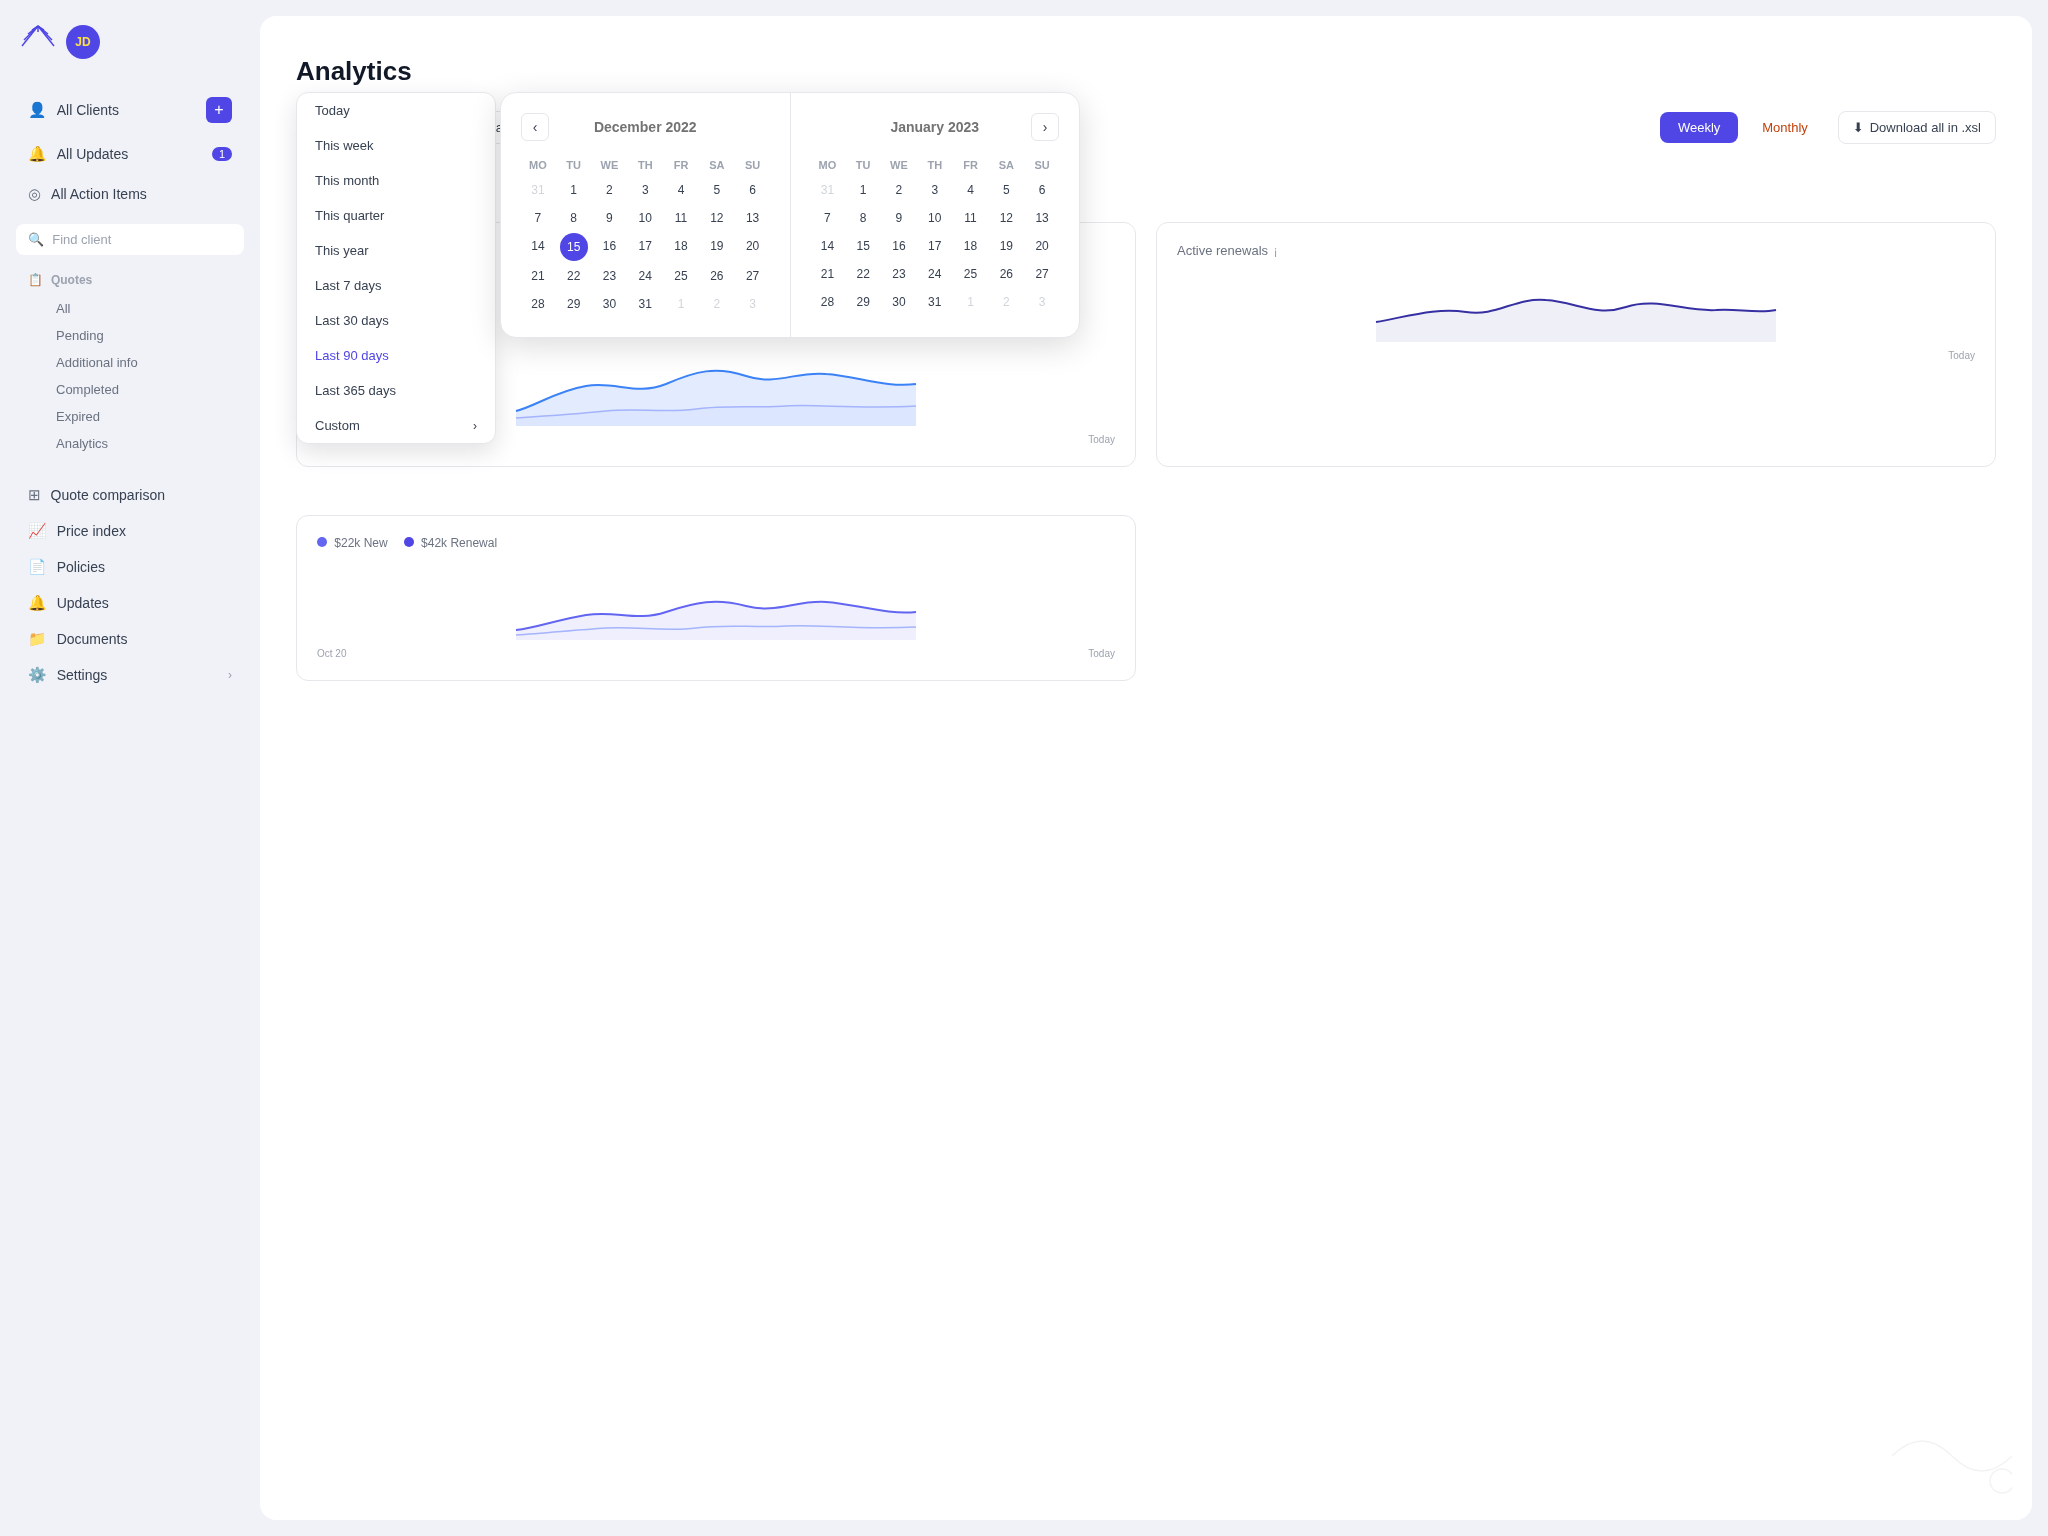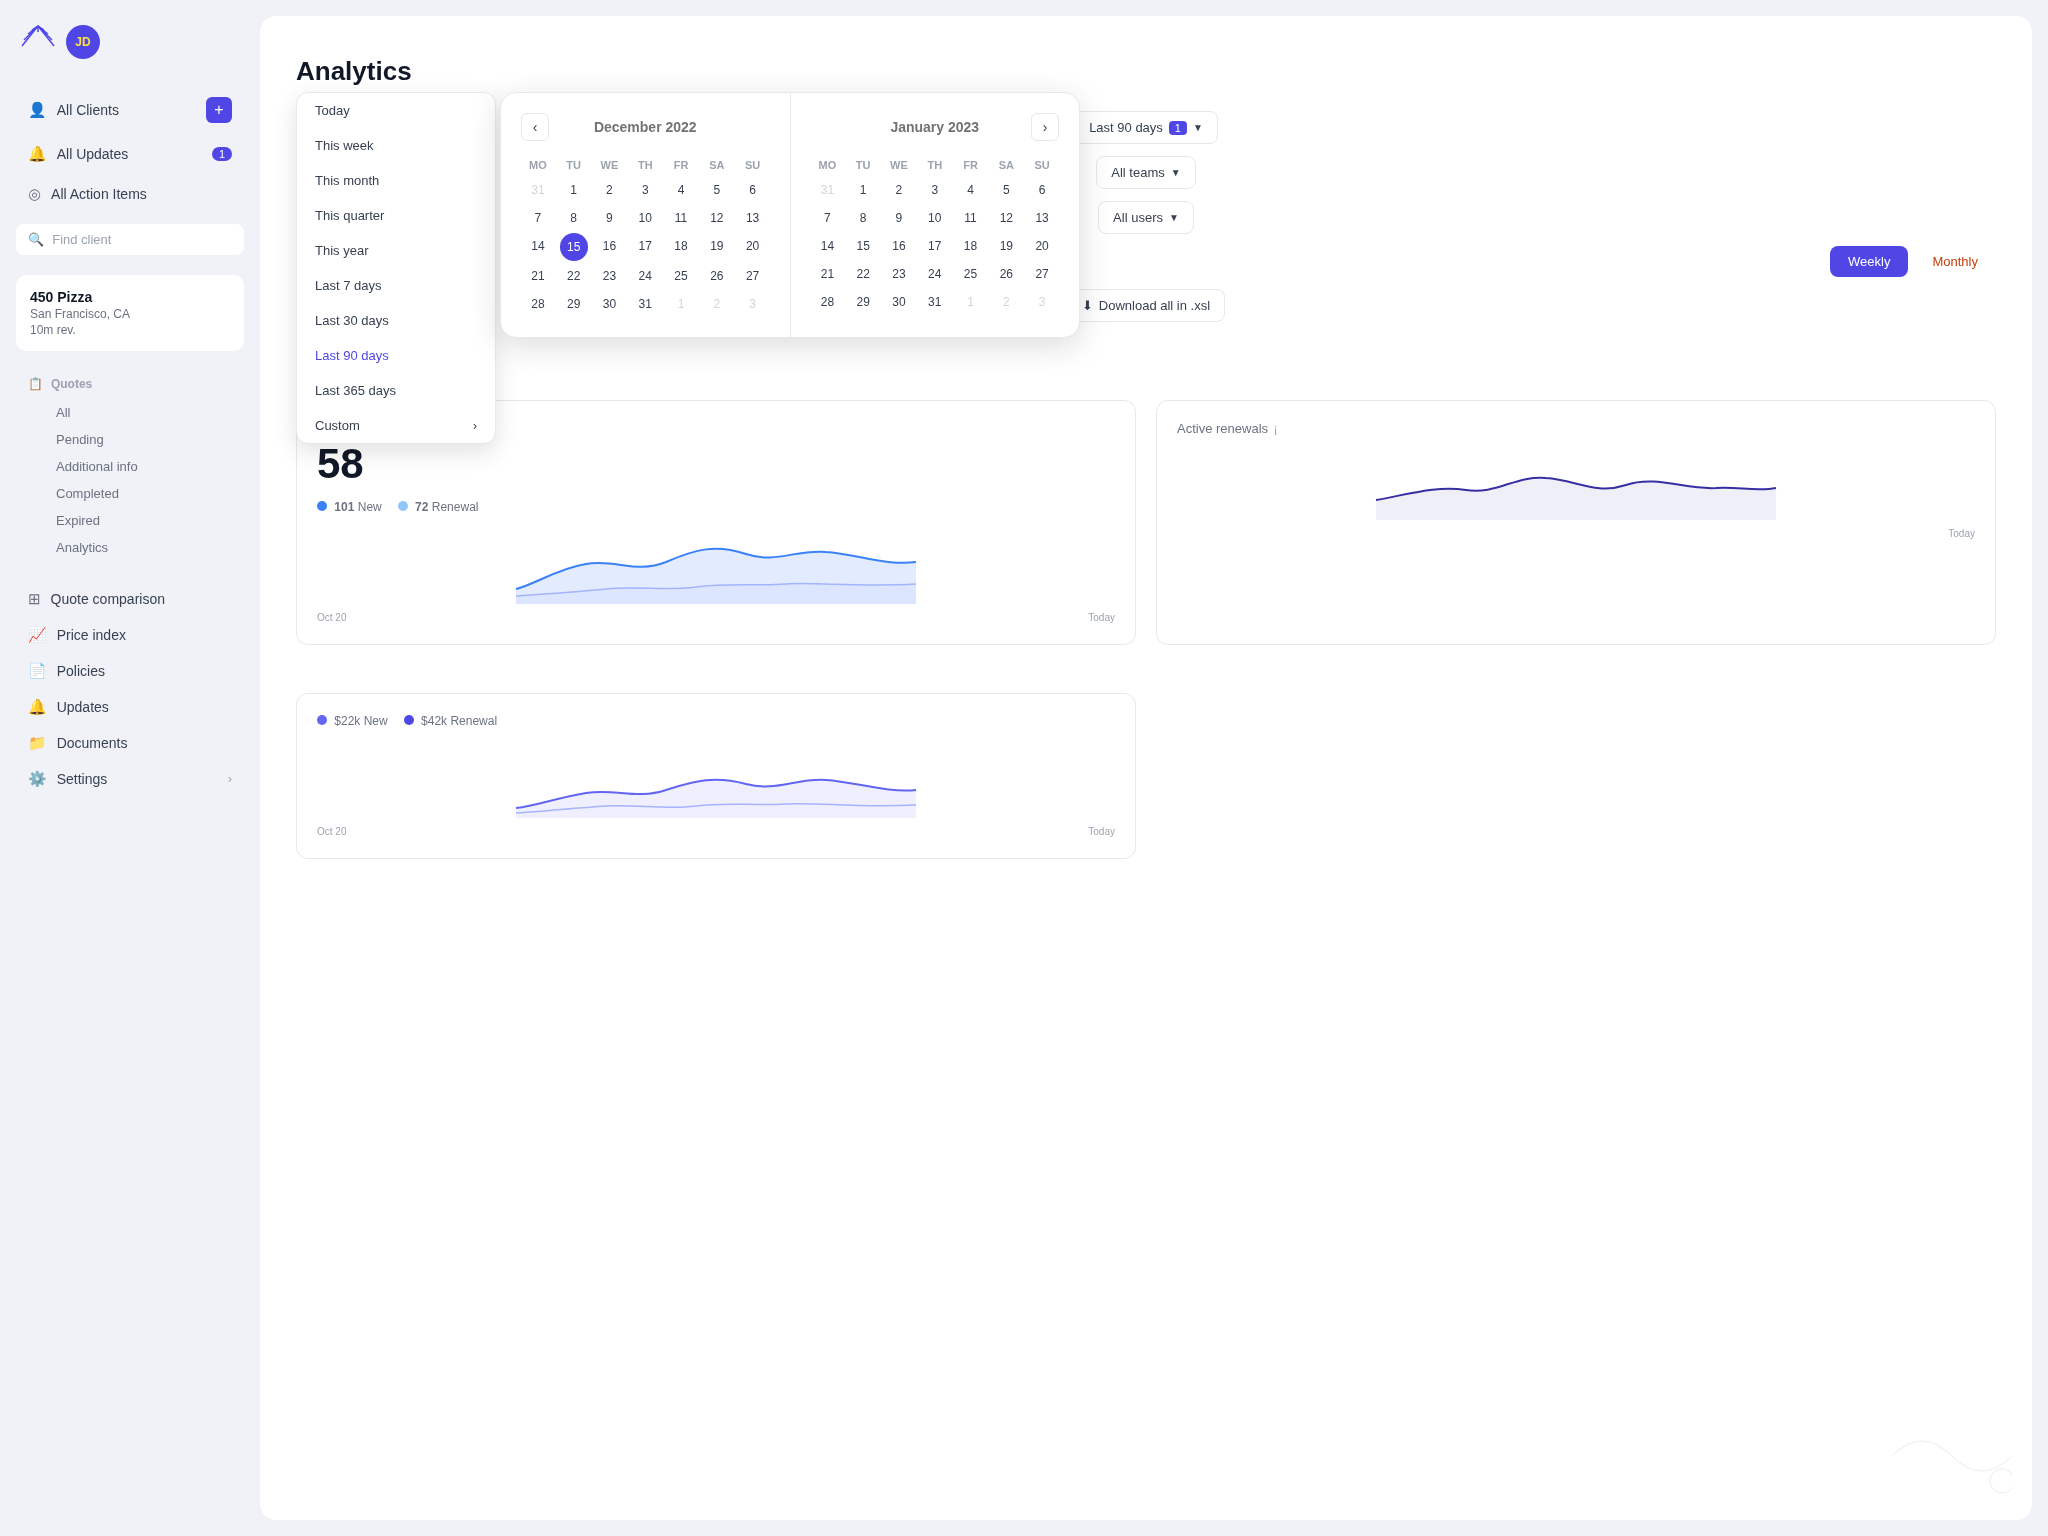--- a/index.html
+++ b/index.html
@@ -134,21 +134,20 @@
       margin-bottom: 24px;
     }
 
     
     .toolbar {
       display: flex;
       align-items: center;
       gap: 12px;
       margin-bottom: 20px;
       flex-wrap: wrap;
-      flex-direction: column;
     }
     .dropdown-btn {
       display: flex;
       align-items: center;
       gap: 6px;
       background: white;
       border: 1.5px solid #e5e7eb;
       border-radius: 8px;
       padding: 8px 14px;
       font-size: 13px;
@@ -381,25 +380,20 @@
     <div class="nav-item">
       <span class="nav-icon">◎</span>
       <span>All Action Items</span>
     </div>
 
     <div class="search-box">
       <span>🔍</span>
       <span>Find client</span>
     </div>
 
-    <div class="client-card">
-      <div class="client-name">450 Pizza</div>
-      <div class="client-sub">San Francisco, CA</div>
-      <div class="client-sub">10m rev.</div>
-    </div>
 
     <div class="section-label">
       <span>📋</span>
       <span>Quotes</span>
     </div>
     <div class="sub-nav">
       <div class="sub-nav-item">All</div>
       <div class="sub-nav-item">Pending</div>
       <div class="sub-nav-item">Additional info</div>
       <div class="sub-nav-item">Completed</div>

